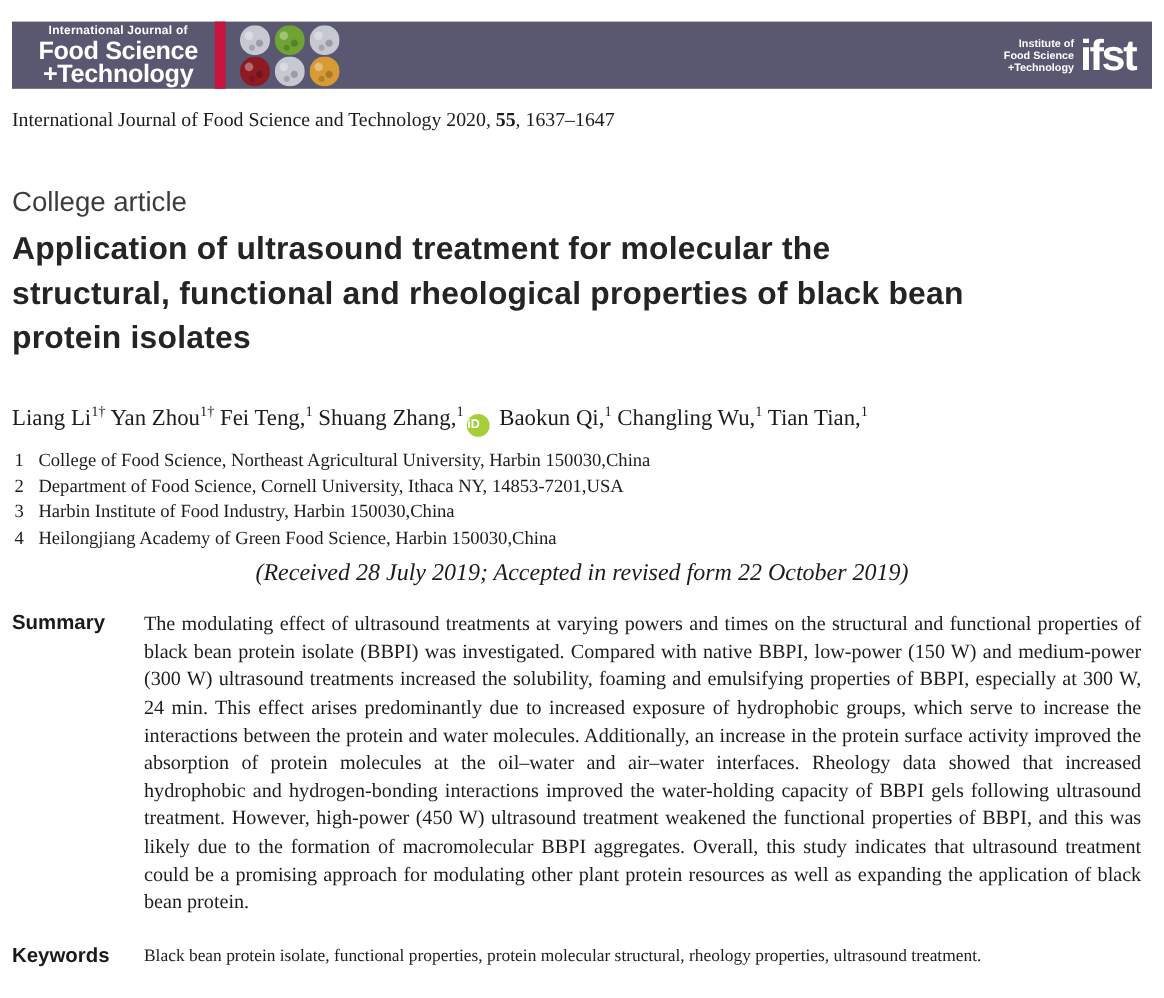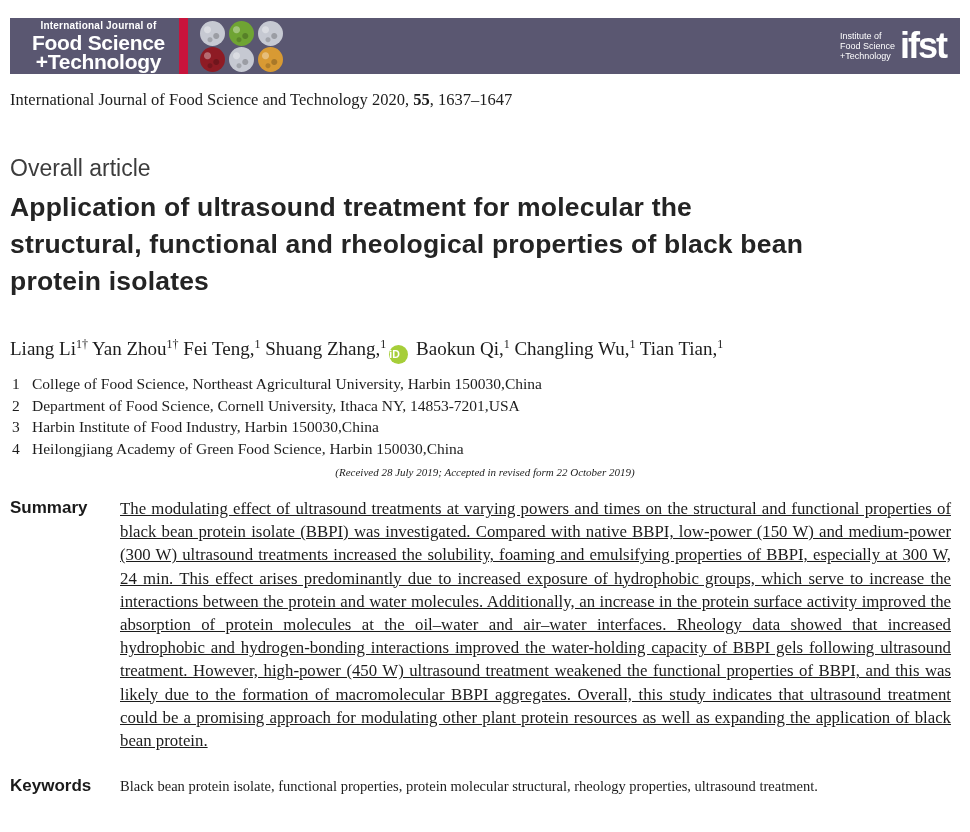--- a/index.html
+++ b/index.html
@@ -43,21 +43,21 @@
     background-image:
       radial-gradient(circle at 30% 35%, rgba(255,255,255,.35) 3px, rgba(255,255,255,0) 4px),
       radial-gradient(circle at 65% 60%, rgba(0,0,0,.22) 2.5px, rgba(0,0,0,0) 3.5px),
       radial-gradient(circle at 40% 75%, rgba(0,0,0,.18) 2px, rgba(0,0,0,0) 3px);
   }
   .ifst {
     margin-left: auto; margin-right: 14px;
     display: flex; align-items: center;
     color: #fff; font-family: "Liberation Sans", sans-serif;
   }
-  .ifst-small { text-align: left; font-size: 9px; font-weight: normal; line-height: 10px; margin-right: 5px; }
+  .ifst-small { text-align: right; font-size: 9px; font-weight: bold; line-height: 10px; margin-right: 5px; }
   .ifst-big { font-size: 36px; font-weight: 800; letter-spacing: -2px; line-height: 36px; }
 
   
   .citation { margin: 16px 0 0 10px; font-size: 16.5px; }
 
   
   .article-type {
     margin: 45px 0 0 10px;
     font-family: "Liberation Sans", sans-serif;
     font-size: 23px; color: #3c3c3c;
@@ -77,32 +77,32 @@
     background: #a6ce39; color: #fff;
     font-family: "Liberation Sans", sans-serif; font-weight: bold; font-size: 10.5px;
     line-height: 19px; vertical-align: -3px; margin: 0 3px;
   }
 
   
   .affils { margin: 9px 0 0 12px; font-size: 15.5px; line-height: 21.5px; }
   .affil-num { display: inline-block; width: 20px; }
 
   
-  .received { margin-top: 7px; text-align: center; font-style: italic; font-size: 11px; }
+  .received { margin-top: 7px; text-align: center; font-style: italic; font-size: 20px; }
 
   
   .row { display: flex; margin: 19px 0 0 10px; }
   .row-label {
     flex: 0 0 110px;
     font-family: "Liberation Sans", sans-serif;
     font-weight: bold; font-size: 17px; padding-top: 1px; color: #1a1a1a;
   }
   .summary-text {
     flex: 1; margin-right: 19px;
-    font-size: 16.8px; line-height: 23.2px; text-align: justify; text-decoration: underline;
+    font-size: 16.8px; line-height: 23.2px; text-align: justify;
   }
   .kw-row { margin-top: 23px; }
   .kw-text { flex: 1; margin-right: 19px; font-size: 14.5px; padding-top: 3px; }
 </style>
 </head>
 <body>
 
 <div class="page">
 
   <header class="banner" id="banner" style="background: rgb(90, 87, 113); margin-top: 18px;">
@@ -127,21 +127,21 @@
         <div>+Technology</div>
       </div>
       <div class="ifst-big">ifst</div>
     </div>
   </header>
 
   <div class="citation">
     <span>International Journal of Food Science and Technology 2020, </span><b>55</b><span>, 1637–1647</span>
   </div>
 
-  <div class="article-type">Overall article</div>
+  <div class="article-type">College article</div>
 
   <h1 class="title" style="margin-bottom:0;">
     <div>Application of ultrasound treatment for molecular the</div>
     <div>structural, functional and rheological properties of black bean</div>
     <div>protein isolates</div>
   </h1>
 
   <div class="authors" id="authors">
       <div>Liang Li<sup>1†</sup> Yan Zhou<sup>1†</sup> Fei Teng,<sup>1</sup> Shuang Zhang,<sup>1</sup><span class="orcid">iD</span> Baokun Qi,<sup>1</sup> Changling Wu,<sup>1</sup> Tian Tian,<sup>1</sup></div>
     </div>

